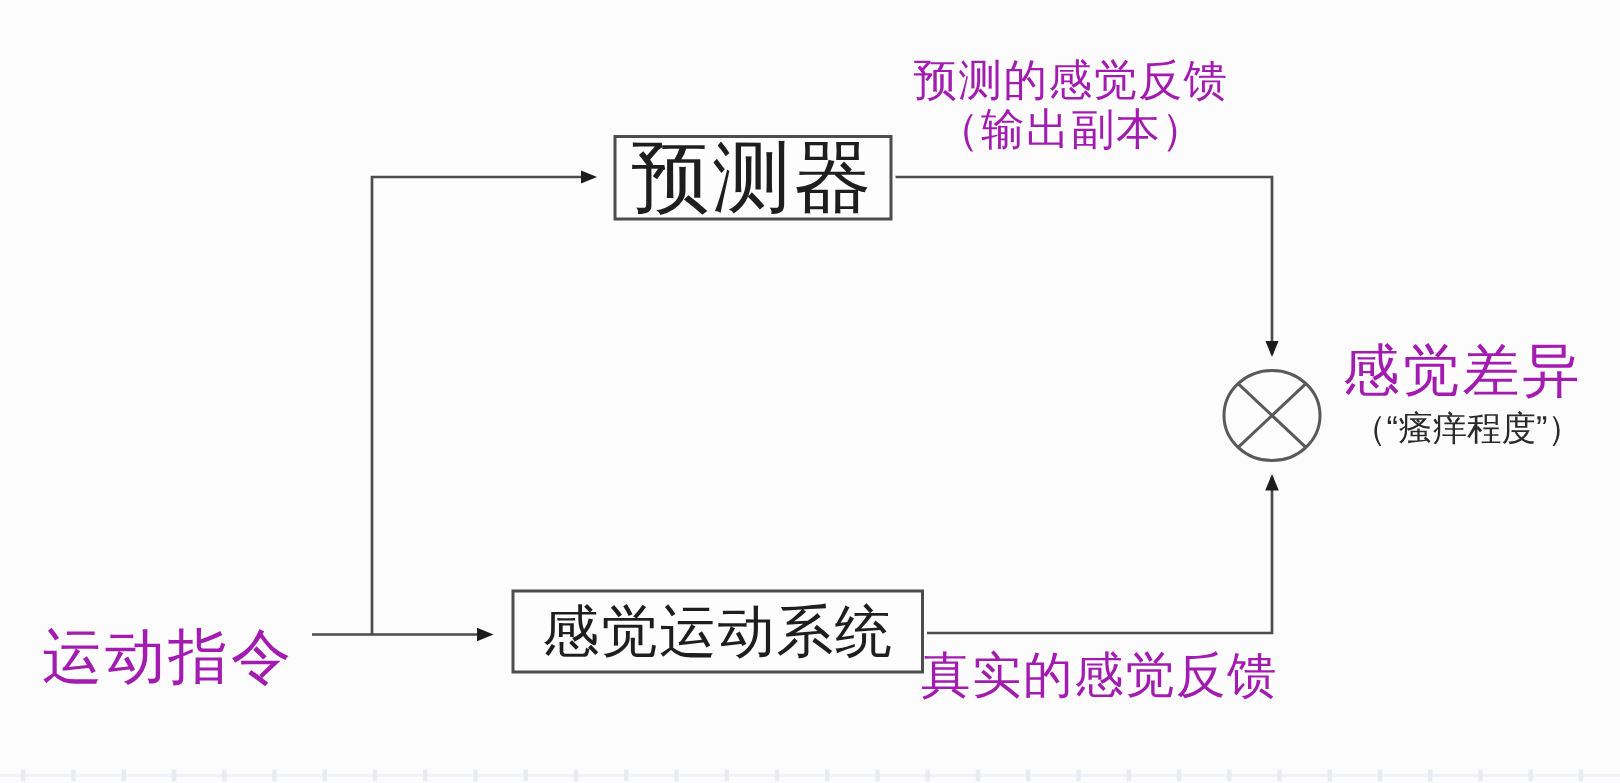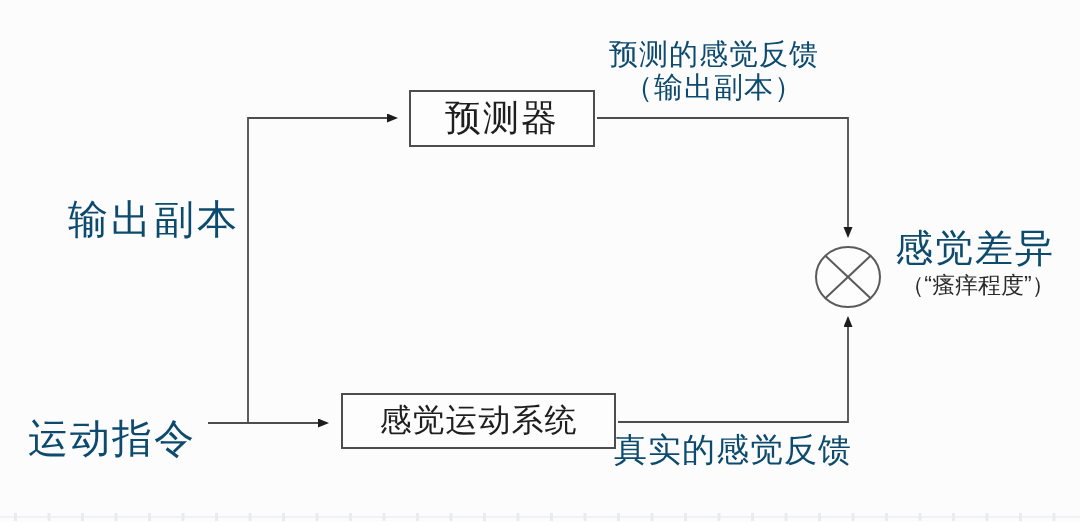--- a/index.html
+++ b/index.html
@@ -24,32 +24,32 @@
     border: 2px solid #4d4d4d;
     background: #fdfdfe;
     display: flex;
     align-items: center;
     justify-content: center;
     color: #1e1e1e;
   }
   .box-predictor {
     left: 409px; top: 90px;
     width: 186px; height: 57px;
-    font-size: 36px;
+    font-size: 52px;
     letter-spacing: 2px;
   }
   .box-sensorimotor {
     left: 341px; top: 393px;
     width: 275px; height: 56px;
-    font-size: 32px;
+    font-size: 38px;
     letter-spacing: 1px;
   }
   .lbl {
     position: absolute;
-    color: #0c4a6e;
+    color: #a21caf;
     white-space: nowrap;
     line-height: 1.15;
   }
   .lbl-efference {
     left: 68px; top: 196px;
     font-size: 40px;
     letter-spacing: 3px;
   }
   .lbl-motor {
     left: 28px; top: 415px;
@@ -117,21 +117,20 @@
   </svg>
 
   <div class="node-box box-predictor">
     <span>预测器</span>
   </div>
 
   <div class="node-box box-sensorimotor">
     <span>感觉运动系统</span>
   </div>
 
-  <div class="lbl lbl-efference">输出副本</div>
 
   <div class="lbl lbl-motor">运动指令</div>
 
   <div class="lbl lbl-predicted">
     <div>预测的感觉反馈</div>
     <div>（输出副本）</div>
   </div>
 
   <div class="lbl lbl-actual">真实的感觉反馈</div>
 

